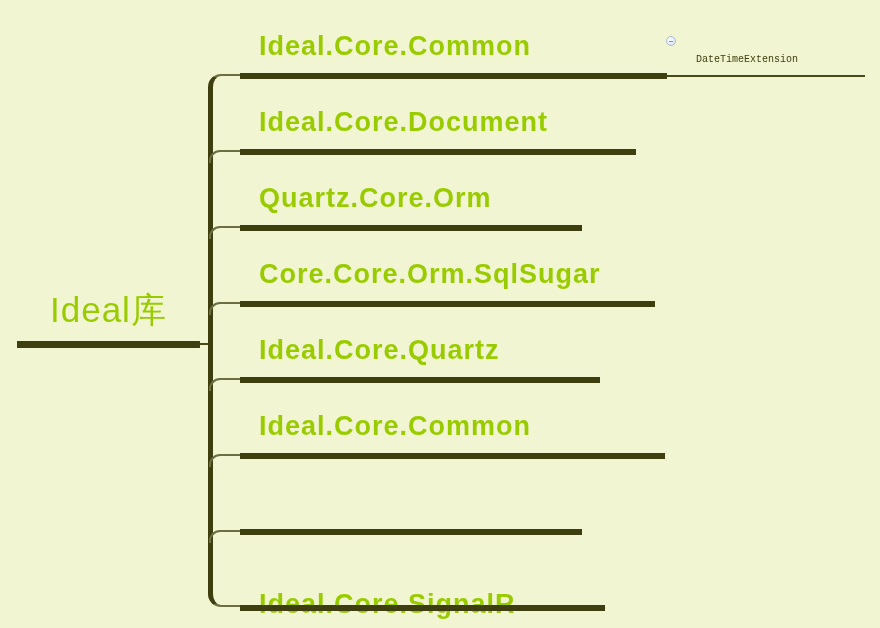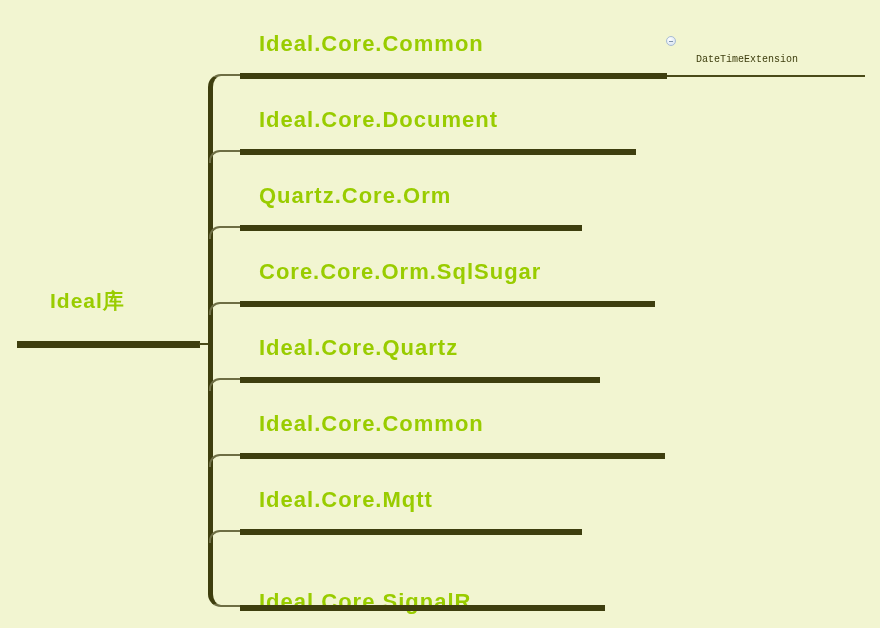--- a/index.html
+++ b/index.html
@@ -17,21 +17,21 @@
   .canvas{
     position:relative;
     width:880px;height:628px;
     background:var(--background);
     overflow:hidden;
     font-family:"Liberation Sans", sans-serif;
   }
   
   .root-label{
     position:absolute;left:50px;top:287px;
-    font-size:21px;font-weight:bold;letter-spacing:1px;
+    font-size:35px;font-weight:normal;letter-spacing:1px;
     color:var(--node-text);
     white-space:nowrap;
     cursor:pointer;
   }
   .root-underline{
     position:absolute;left:17px;top:341px;width:183px;height:7px;
     background:var(--branch);
   }
   .root-stub{
     position:absolute;left:199px;top:343px;width:11px;height:2px;
@@ -51,21 +51,21 @@
   .elbow{
     position:absolute;left:209px;width:32px;height:13px;
     border-top:2px solid var(--branch-thin);
     border-left:2px solid var(--branch-thin);
     border-top-left-radius:11px;
     box-sizing:border-box;
   }
   
   .node-label{
     position:absolute;left:259px;
-    font-size:22px;font-weight:bold;letter-spacing:1px;
+    font-size:27px;font-weight:bold;letter-spacing:1px;
     color:var(--node-text);
     white-space:nowrap;
     cursor:pointer;
   }
   .node-underline{
     position:absolute;left:240px;height:6px;
     background:var(--branch);
   }
   
   .ext-line{
@@ -123,21 +123,20 @@
 
   <div class="node-label" style="top:259px">Core.Core.Orm.SqlSugar</div>
   <div class="node-underline" style="top:301px;width:415px"></div>
 
   <div class="node-label" style="top:335px">Ideal.Core.Quartz</div>
   <div class="node-underline" style="top:377px;width:360px"></div>
 
   <div class="node-label" style="top:411px">Ideal.Core.Common</div>
   <div class="node-underline" style="top:453px;width:425px"></div>
 
-  <div class="node-label" style="top:487px">Ideal.Core.Mqtt</div>
   <div class="node-underline" style="top:529px;width:342px"></div>
 
   <div class="node-label" style="top:589px">Ideal.Core.SignalR</div>
   <div class="node-underline" style="top:605px;width:365px"></div>
 
   <div class="ext-line"></div>
   <div class="fold-icon"></div>
   <div class="leaf-label">DateTimeExtension</div>
 
 </div>

